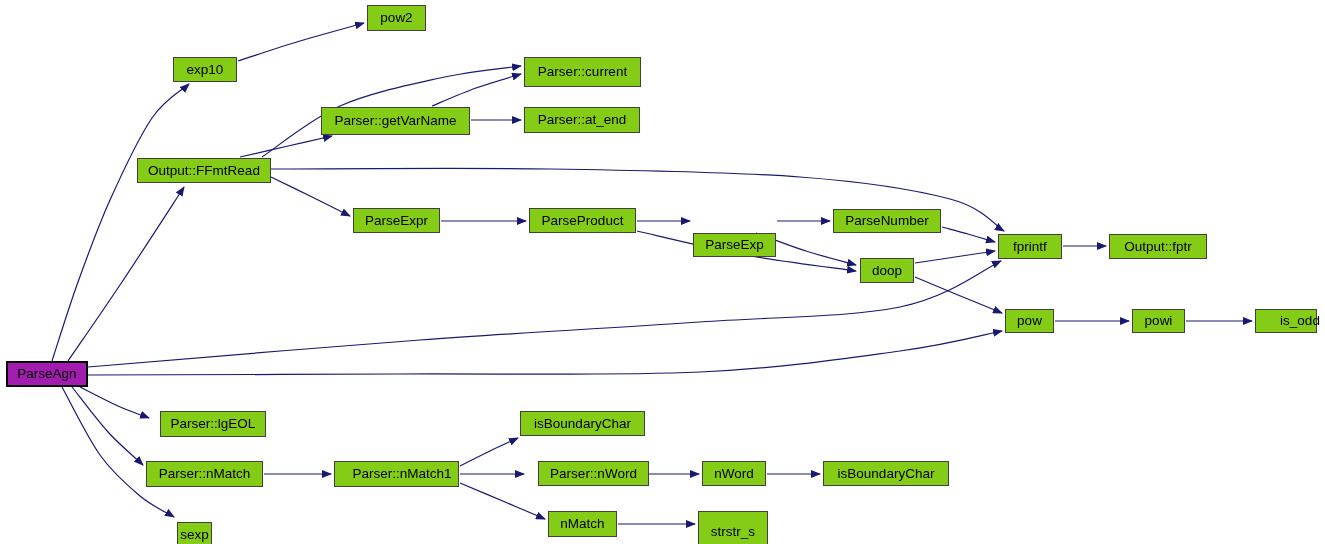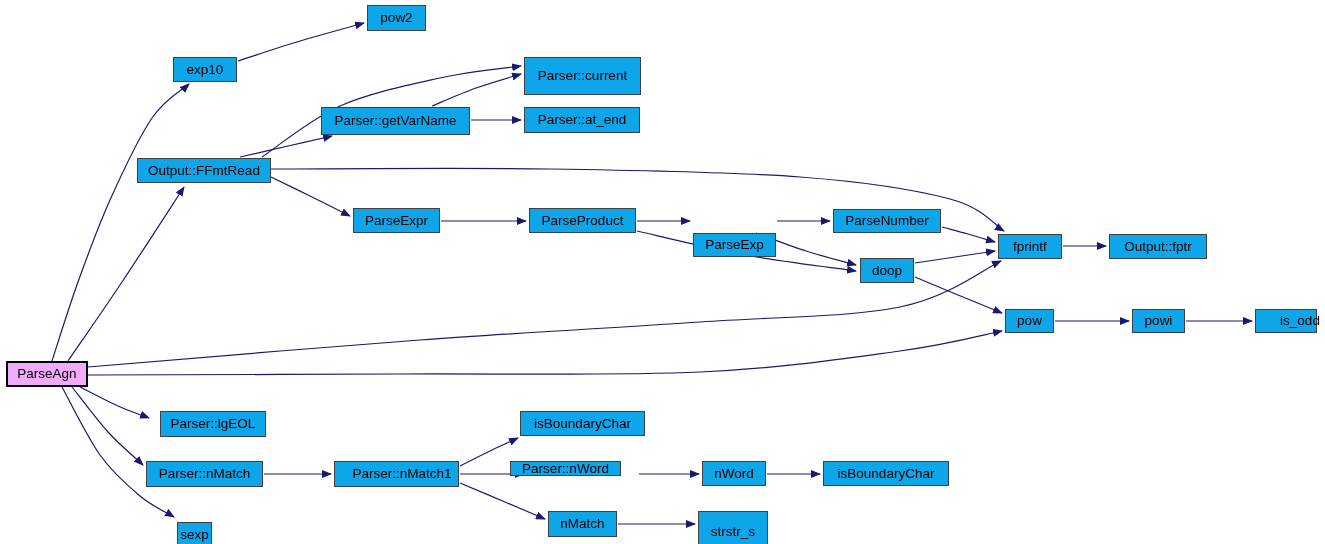--- a/index.html
+++ b/index.html
@@ -3,25 +3,25 @@
 <meta charset="utf-8">
 <style>
   html,body{margin:0;padding:0;background:#ffffff;}
   .stage{
     position:relative;width:1325px;height:544px;background:#ffffff;
     font-family:"Liberation Sans",sans-serif;overflow:hidden;
   }
   .stage svg{position:absolute;left:0;top:0;}
   .node{
     position:absolute;display:flex;align-items:center;justify-content:center;
-    background:#0ea5e9;border:1px solid #404040;color:#000;
+    background:#84cc16;border:1px solid #404040;color:#000;
     font-size:13.5px;line-height:1;white-space:nowrap;box-sizing:border-box;
     cursor:pointer;z-index:2;
   }
-  .node.highlight{background:#f0abfc;border:2px solid #000000;cursor:default;text-align:right;}
+  .node.highlight{background:#a21caf;border:2px solid #000000;cursor:default;text-align:right;}
 </style>
 </head>
 <body>
 
 <div class="stage">
   <svg id="edge-layer" width="1325" height="544" viewBox="0 0 1325 544" xmlns="http://www.w3.org/2000/svg">
     <defs>
       <marker id="arrow" viewBox="0 0 10 8" refX="9" refY="4" markerWidth="10" markerHeight="8" orient="auto" markerUnits="userSpaceOnUse">
         <path d="M0,0 L10,4 L0,8 Z" fill="#191970"></path>
       </marker>
@@ -55,39 +55,39 @@
       <path d="M460,466 C465.3,463.3 482.3,454.7 492,450 C501.7,445.3 513.7,440.0 518,438" fill="none" stroke="#191970" stroke-width="1.2" marker-end="url(#arrow)"></path>
       <path d="M460,474 L524,474" fill="none" stroke="#191970" stroke-width="1.2" marker-end="url(#arrow)"></path>
       <path d="M460,483 C467.5,486.2 490.8,496.0 505,502 C519.2,508.0 538.3,516.2 545,519" fill="none" stroke="#191970" stroke-width="1.2" marker-end="url(#arrow)"></path>
       <path d="M639,474 L699,474" fill="none" stroke="#191970" stroke-width="1.2" marker-end="url(#arrow)"></path>
       <path d="M767,474 L820,474" fill="none" stroke="#191970" stroke-width="1.2" marker-end="url(#arrow)"></path>
       <path d="M618,524 L695,524" fill="none" stroke="#191970" stroke-width="1.2" marker-end="url(#arrow)"></path>
     </svg>
   <div id="node-layer">
       <div class="node" style="left: 367px; top: 5px; width: 59px; height: 26px;">pow2</div>
       <div class="node" style="left: 173px; top: 57px; width: 64px; height: 25px;">exp10</div>
-      <div class="node" style="left: 524px; top: 57px; width: 117px; height: 38px;">Parser::current</div>
+      <div class="node" style="left: 524px; top: 57px; width: 117px; height: 30px;">Parser::current</div>
       <div class="node" style="left: 321px; top: 107px; width: 149px; height: 28px;">Parser::getVarName</div>
       <div class="node" style="left: 524px; top: 107px; width: 116px; height: 26px;">Parser::at_end</div>
       <div class="node" style="left: 137px; top: 158px; width: 134px; height: 25px;">Output::FFmtRead</div>
       <div class="node" style="left: 353px; top: 208px; width: 87px; height: 25px;">ParseExpr</div>
       <div class="node" style="left: 529px; top: 208px; width: 107px; height: 25px;">ParseProduct</div>
       <div class="node" style="left: 693px; top: 209px; width: 83px; height: 24px; margin-top: 24px;">ParseExp</div>
       <div class="node" style="left: 833px; top: 209px; width: 108px; height: 24px;">ParseNumber</div>
       <div class="node" style="left: 998px; top: 234px; width: 64px; height: 25px;">fprintf</div>
       <div class="node" style="left: 1109px; top: 234px; width: 98px; height: 25px;">Output::fptr</div>
       <div class="node" style="left: 860px; top: 258px; width: 54px; height: 25px;">doop</div>
       <div class="node" style="left: 1005px; top: 309px; width: 49px; height: 24px;">pow</div>
       <div class="node" style="left: 1132px; top: 309px; width: 53px; height: 24px;">powi</div>
       <div class="node" style="left: 1255px; top: 309px; width: 62px; height: 24px; padding-left: 28px;">is_odd</div>
       <div class="node highlight" style="left: 6px; top: 361px; width: 82px; height: 26px;">ParseAgn</div>
       <div class="node" style="left: 160px; top: 411px; width: 106px; height: 26px;">Parser::lgEOL</div>
       <div class="node" style="left: 146px; top: 461px; width: 117px; height: 26px;">Parser::nMatch</div>
       <div class="node" style="left: 177px; top: 522px; width: 35px; height: 26px;">sexp</div>
       <div class="node" style="left: 334px; top: 461px; width: 125px; height: 26px; padding-left: 11px;">Parser::nMatch1</div>
       <div class="node" style="left: 520px; top: 411px; width: 125px; height: 25px;">isBoundaryChar</div>
-      <div class="node" style="left: 510px; top: 461px; width: 111px; height: 15px;">Parser::nWord</div>
+      <div class="node" style="left: 538px; top: 461px; width: 111px; height: 25px;">Parser::nWord</div>
       <div class="node" style="left: 702px; top: 461px; width: 64px; height: 25px;">nWord</div>
       <div class="node" style="left: 823px; top: 461px; width: 126px; height: 25px;">isBoundaryChar</div>
       <div class="node" style="left: 548px; top: 511px; width: 69px; height: 26px;">nMatch</div>
       <div class="node" style="left: 698px; top: 511px; width: 70px; height: 42px;">strstr_s</div>
     </div>
 </div>
 
 </body></html>

